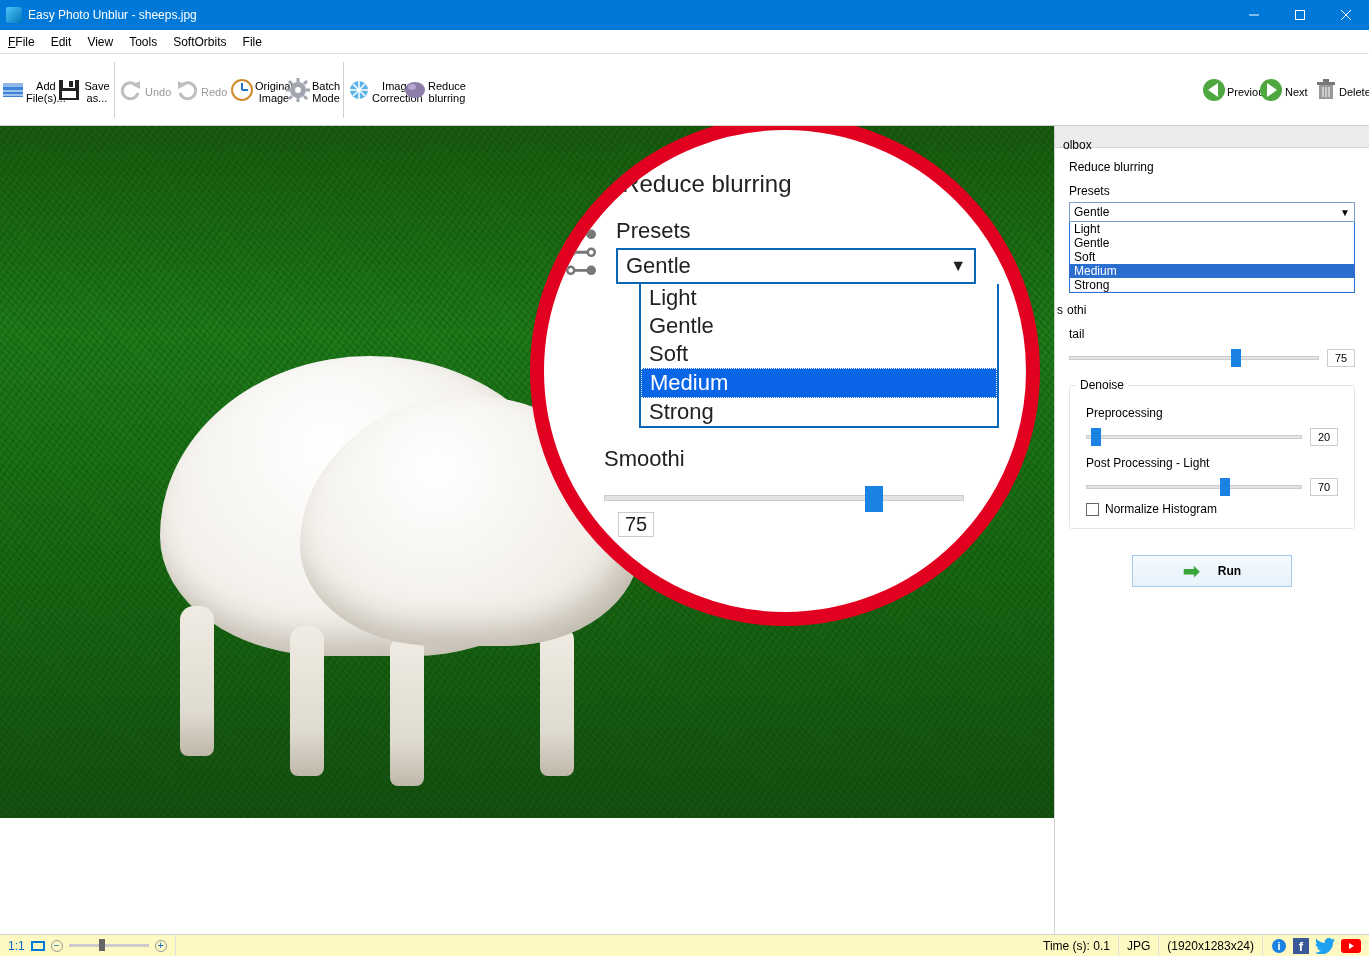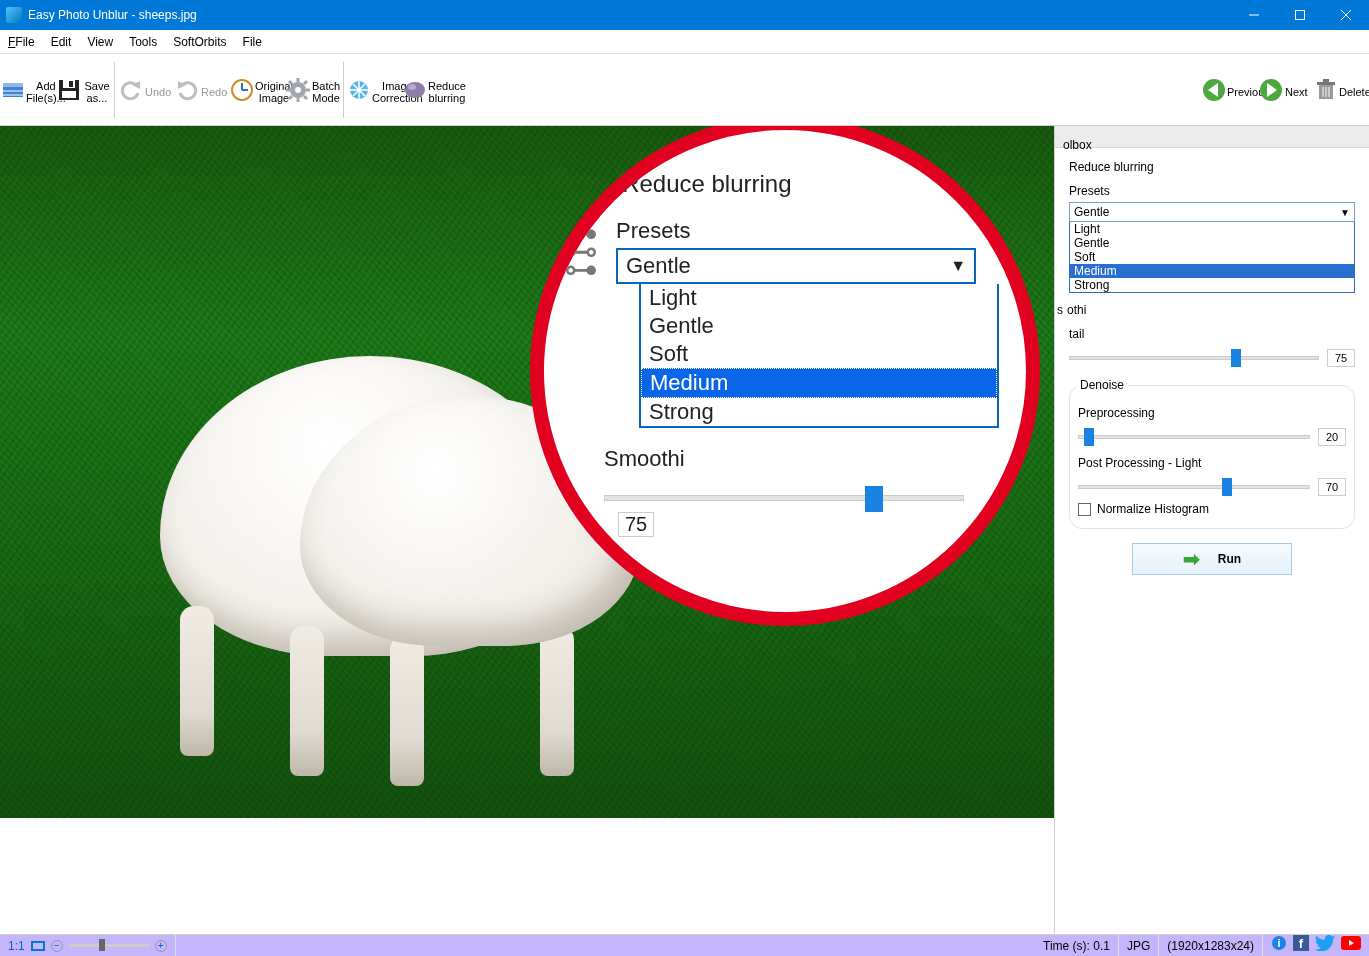--- a/index.html
+++ b/index.html
@@ -49,39 +49,39 @@
 .mag-list .sel { background: #0a66e6; color: #fff; border: 1px dotted #fff; }
 .mag-slider-row { margin-top: 12px; padding-left: 40px; }
 .mag-track { position: relative; width: 360px; height: 6px; background: #e3e3e3; border: 1px solid #ccc; display: inline-block; vertical-align: middle; }
 .mag-thumb { position: absolute; top: -10px; left: 260px; width: 18px; height: 26px; background: #1a82e2; }
 .mag-val { display: inline-block; width: 36px; border: 1px solid #ccc; font-size: 20px; text-align: center; margin-left: 14px; vertical-align: middle; }
 
 
 .sidepanel { flex: 1; border-left: 1px solid #d0d0d0; background: #f7f7f7; font-size: 12px; position: relative; }
 .panel-header { height: 22px; background: #ececec; border-bottom: 1px solid #d6d6d6; padding: 8px 8px; line-height: 22px; }
 .panel-body { padding: 12px 14px; background: #fff; height: calc(100% - 22px); }
-.section { margin-bottom: 14px; border: 1px solid #e3e3e3; border-radius: 13px; padding: 10px 8px 12px; position: relative; }
+.section { margin-bottom: 26px; border: 1px solid #e3e3e3; border-radius: 3px; padding: 10px 16px 12px; position: relative; }
 .section .legend { position: absolute; top: -8px; left: 6px; background: #fff; padding: 0 4px; font-size: 12px; }
 .combo { width: 100%; height: 20px; border: 1px solid #7a9fcc; background: #fff; display: flex; align-items: center; justify-content: space-between; padding: 0 4px; font-size: 12px; }
 .combo .chev { font-size: 10px; }
 .combo-list { border: 1px solid #2a6ed0; border-top: none; background: #fff; }
 .combo-list div { padding: 0 4px; font-size: 12px; line-height: 14px; }
 .combo-list .sel { background: #2a6ed0; color: #fff; }
 .slider-row { display: flex; align-items: center; gap: 8px; margin-top: 8px; }
 .track { position: relative; flex: 1; height: 4px; background: #e3e3e3; border: 1px solid #ccc; }
 .thumb { position: absolute; top: -8px; width: 10px; height: 18px; background: #1a82e2; }
 .valbox { width: 28px; height: 18px; border: 1px solid #ccc; text-align: center; font-size: 11px; line-height: 16px; background: #fff; }
 .subfield { margin-top: 10px; }
 .checkbox { display: flex; align-items: center; gap: 6px; margin-top: 6px; font-size: 12px; }
 .checkbox .box { width: 13px; height: 13px; border: 1px solid #666; background: #fff; }
 .run-btn { width: 160px; height: 32px; border: 1px solid #a5c9ea; background: linear-gradient(#f4faff,#e7f2fb); display: flex; align-items: center; justify-content: center; gap: 18px; font-weight: 700; margin: 12px auto 0; }
 .run-btn .arrow { color: #3aa63a; font-size: 20px; }
 
 
-.statusbar { height: 22px; border-top: 1px solid #d0d0d0; background: #c4b5fd; display: flex; align-items: flex-start; font-size: 12px; }
+.statusbar { height: 22px; border-top: 1px solid #d0d0d0; background: #fef9c3; display: flex; align-items: center; font-size: 12px; }
 .statusbar .cell { padding: 0 8px; border-right: 1px solid #e0e0e0; height: 100%; display: flex; align-items: center; }
 .statusbar .cell.zoom { color: #0066cc; gap: 6px; }
 .statusbar .spacer { flex: 1; }
 .statusbar .social { display: flex; gap: 6px; padding: 0 8px; align-items: center; }
 .zoom-slider { width: 80px; height: 3px; background: #ccc; position: relative; }
 .zoom-slider .zt { position: absolute; top: -5px; left: 30px; width: 6px; height: 12px; background: #666; }
 .circ { width: 12px; height: 12px; border: 1px solid #999; border-radius: 50%; display: inline-block; text-align: center; line-height: 10px; font-size: 10px; }
 .sq { width: 14px; height: 10px; border: 2px solid #0078d7; display: inline-block; }
 
 svg { display: block; }

